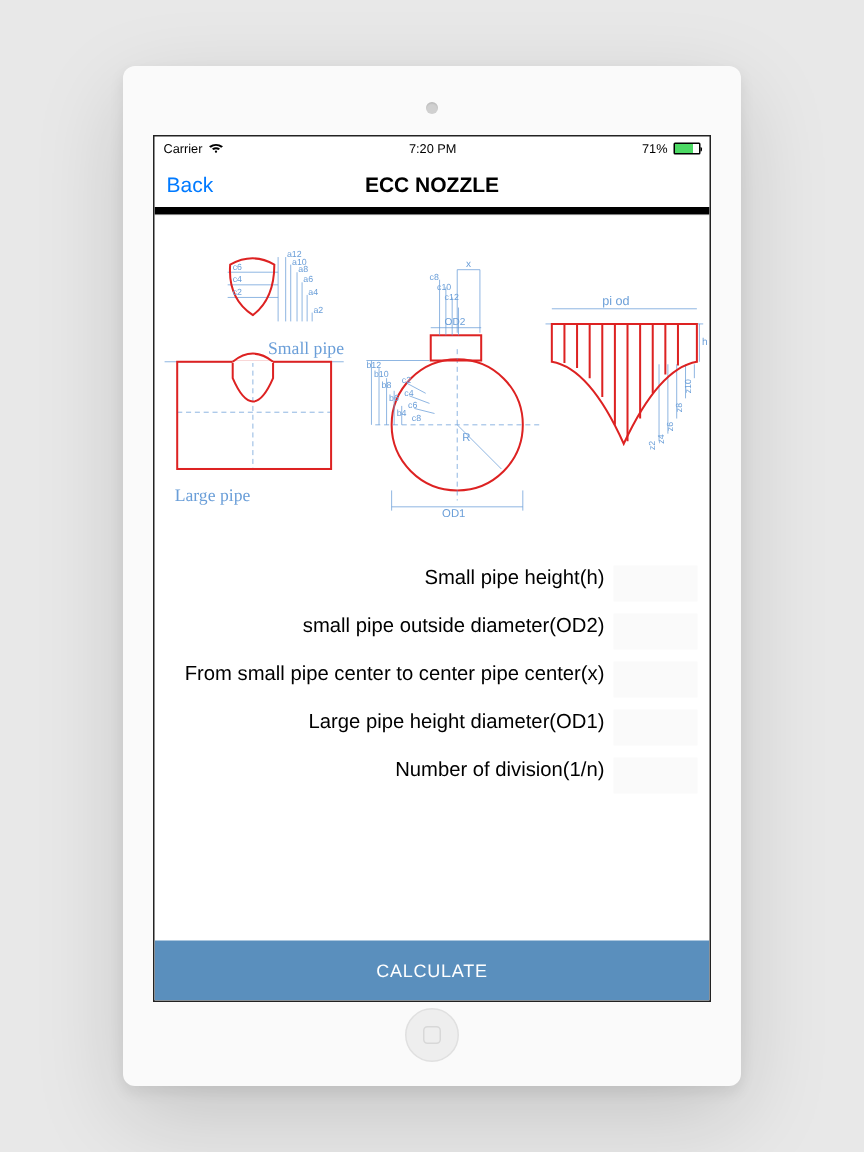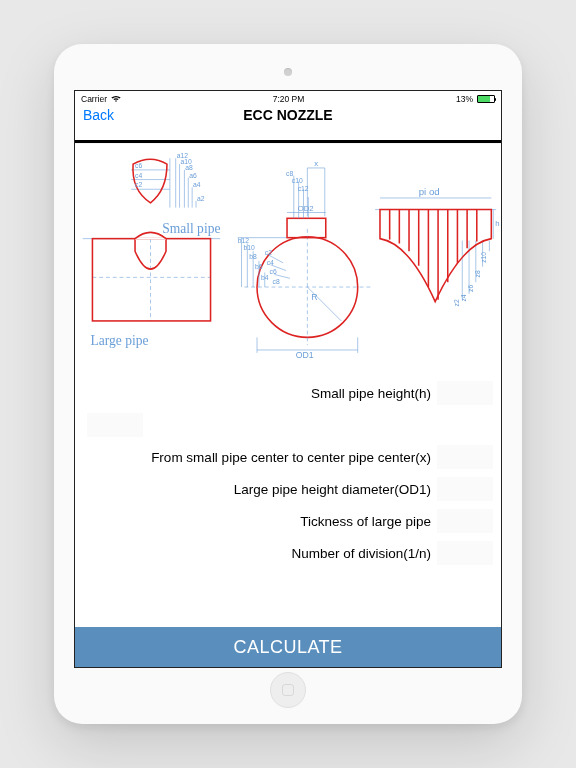--- a/index.html
+++ b/index.html
@@ -6,24 +6,24 @@
     body {
       width: 576px;
       height: 768px;
       background: #e8e8e8;
       font-family: -apple-system, BlinkMacSystemFont, "Helvetica Neue", Arial, sans-serif;
       display: flex;
       justify-content: center;
       align-items: center;
     }
     .device {
-      width: 468px;
+      width: 412px;
       height: 680px;
       background: #fafafa;
-      border-radius: 28px;
+      border-radius: 8px;
       box-shadow: 0 20px 60px rgba(0,0,0,0.15), 0 4px 10px rgba(0,0,0,0.08);
       padding: 46px 20px 56px 20px;
       position: relative;
     }
     .camera {
       position: absolute;
       top: 24px;
       left: 50%;
       transform: translateX(-50%);
       width: 8px;
@@ -70,23 +70,23 @@
       font-size: 8.5px;
       color: #000;
     }
     .status-left, .status-right { display: flex; align-items: center; gap: 4px; }
     .wifi-icon { width: 10px; height: 7px; }
     .battery-outline { width: 18px; height: 8px; border: 1px solid #000; border-radius: 1px; position: relative; }
     .battery-outline::after { content:""; position:absolute; right:-2px; top:1.5px; width:1.5px; height:3px; background:#000; border-radius:0 1px 1px 0; }
     .battery-fill { height: 100%; width: 72%; background: #4cd964; }
     .nav-bar {
       height: 36px;
-      border-bottom: 3px solid #000000;
-      display: flex;
-      align-items: flex-start;
+      border-bottom: 5px solid #000000;
+      display: flex;
+      align-items: center;
       justify-content: center;
       position: relative;
       box-shadow: 0 1px 0 rgba(0,0,0,0.04);
     }
     .nav-back {
       position: absolute;
       left: 8px;
       font-size: 14px;
       color: #007aff;
       cursor: pointer;
@@ -105,21 +105,20 @@
     .diagram {
       height: 230px;
       width: 100%;
     }
     .form {
       flex: 1;
       padding-top: 4px;
     }
     .form-row {
       display: flex;
-      align-items: center;
       height: 32px;
       padding: 0 8px 0 12px;
     }
     .form-label {
       flex: 1;
       text-align: right;
       font-size: 13.5px;
       color: #000;
       padding-right: 6px;
     }
@@ -128,21 +127,21 @@
       height: 24px;
       border: none;
       background: #fafafa;
       font-size: 13px;
       padding: 0 4px;
     }
     .calc-btn {
       height: 40px;
       background: #5a8fbd;
       color: #fff;
-      font-size: 18px;
+      font-size: 12px;
       letter-spacing: 0.5px;
       display: flex;
       align-items: center;
       justify-content: center;
       cursor: pointer;
       margin-top: 4px;
     }
   </style>
 </head>
 <body>
@@ -155,21 +154,21 @@
   <div class="screen">
     <div class="status-bar">
       <div class="status-left">
         <span>Carrier</span>
         <svg class="wifi-icon" viewBox="0 0 12 9">
           <path d="M0 2 Q6 -2 12 2 L10.5 3.2 Q6 0 1.5 3.2 Z M2.5 4 Q6 1.5 9.5 4 L8 5.2 Q6 3.8 4 5.2 Z M5 6.5 A1 1 0 1 0 7 6.5 A1 1 0 1 0 5 6.5" fill="#000"></path>
         </svg>
       </div>
       <span>7:20 PM</span>
       <div class="status-right">
-        <span>13%</span>
+        <span>71%</span>
         <div class="battery-outline">
             <div class="battery-fill"></div>
           </div>
       </div>
     </div>
 
     <div class="nav-bar">
       <span class="nav-back">Back</span>
       <span class="nav-title">ECC NOZZLE</span>
     </div>
@@ -312,32 +311,29 @@
         <text x="418" y="135" fill="#6a9ed8" font-size="7" transform="rotate(-90 418 135)">z8</text>
         <text x="425" y="120" fill="#6a9ed8" font-size="7" transform="rotate(-90 425 120)">z10</text>
       </svg>
 
       <div class="form">
         <div class="form-row">
           <span class="form-label">Small pipe height(h)</span>
           <input class="form-input" value="" style="">
         </div>
         <div class="form-row">
+          <span class="form-label">small pipe outside diameter(OD2)</span>
           <input class="form-input" value="" style="">
         </div>
         <div class="form-row">
           <span class="form-label">From small pipe center to center pipe center(x)</span>
           <input class="form-input" value="" style="">
         </div>
         <div class="form-row">
           <span class="form-label">Large pipe height diameter(OD1)</span>
-          <input class="form-input" value="" style="">
-        </div>
-        <div class="form-row">
-          <span class="form-label">Tickness of large pipe</span>
           <input class="form-input" value="" style="">
         </div>
         <div class="form-row">
           <span class="form-label">Number of division(1/n)</span>
           <input class="form-input" value="" style="">
         </div>
       </div>
 
       <div class="calc-btn">CALCULATE</div>
     </div>

